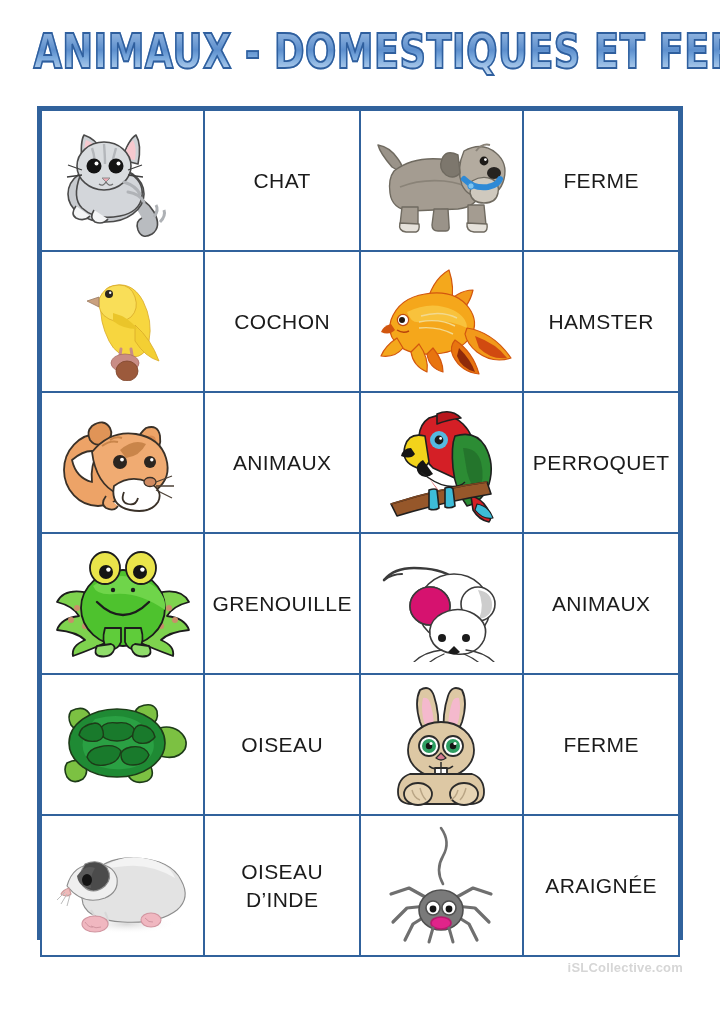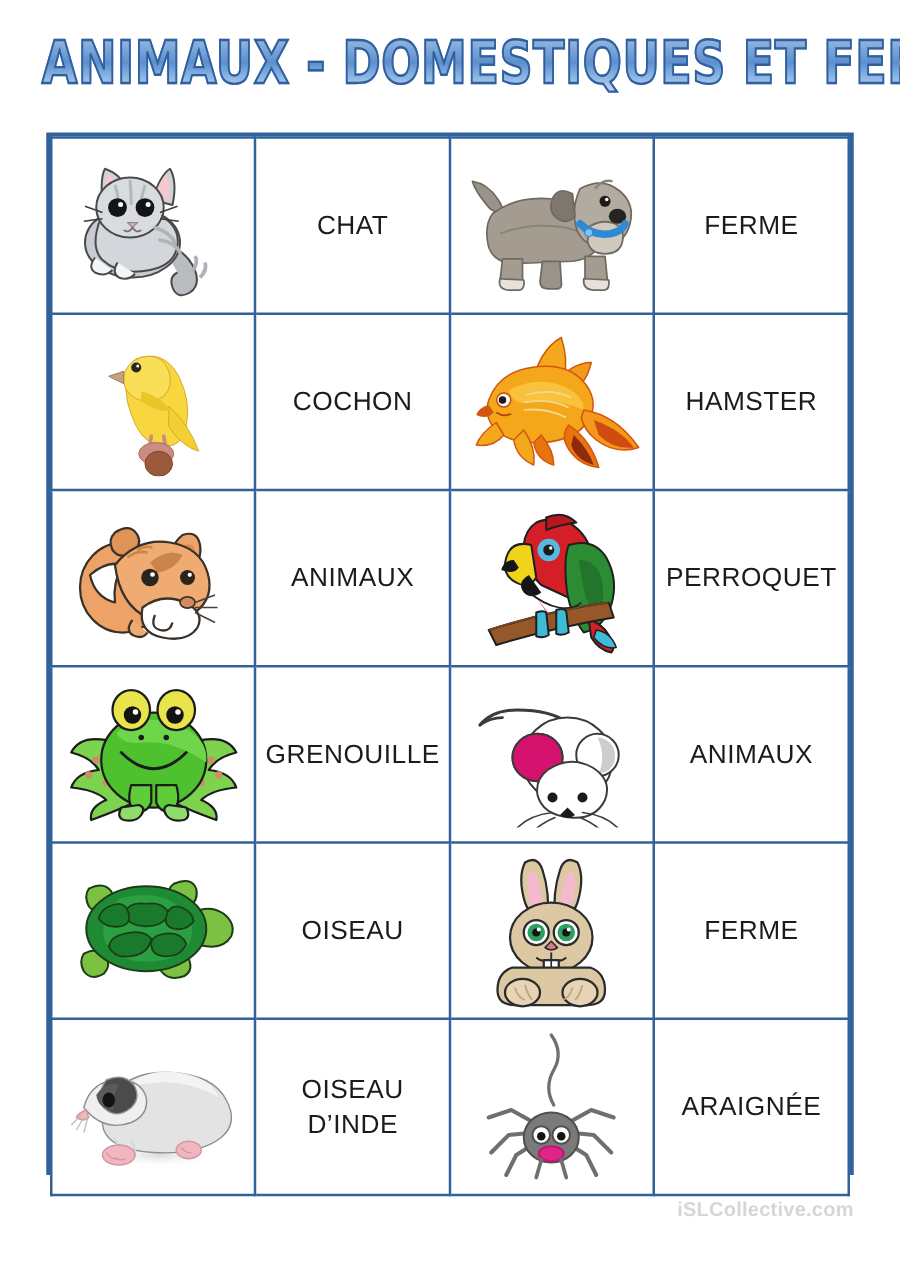--- a/index.html
+++ b/index.html
@@ -85,21 +85,21 @@
   }
 
   
   .watermark {
     position: absolute;
     left: 0;
     top: 960px;
     width: 683px;
     text-align: right;
     font-family: "Liberation Sans", sans-serif;
-    font-size: 16px;
+    font-size: 13px;
     font-weight: bold;
     color: #d6d6d6;
     letter-spacing: 0.2px;
   }
   svg { display: block; }
 </style>
 </head>
 <body>
 
 <div class="title-wrap">

